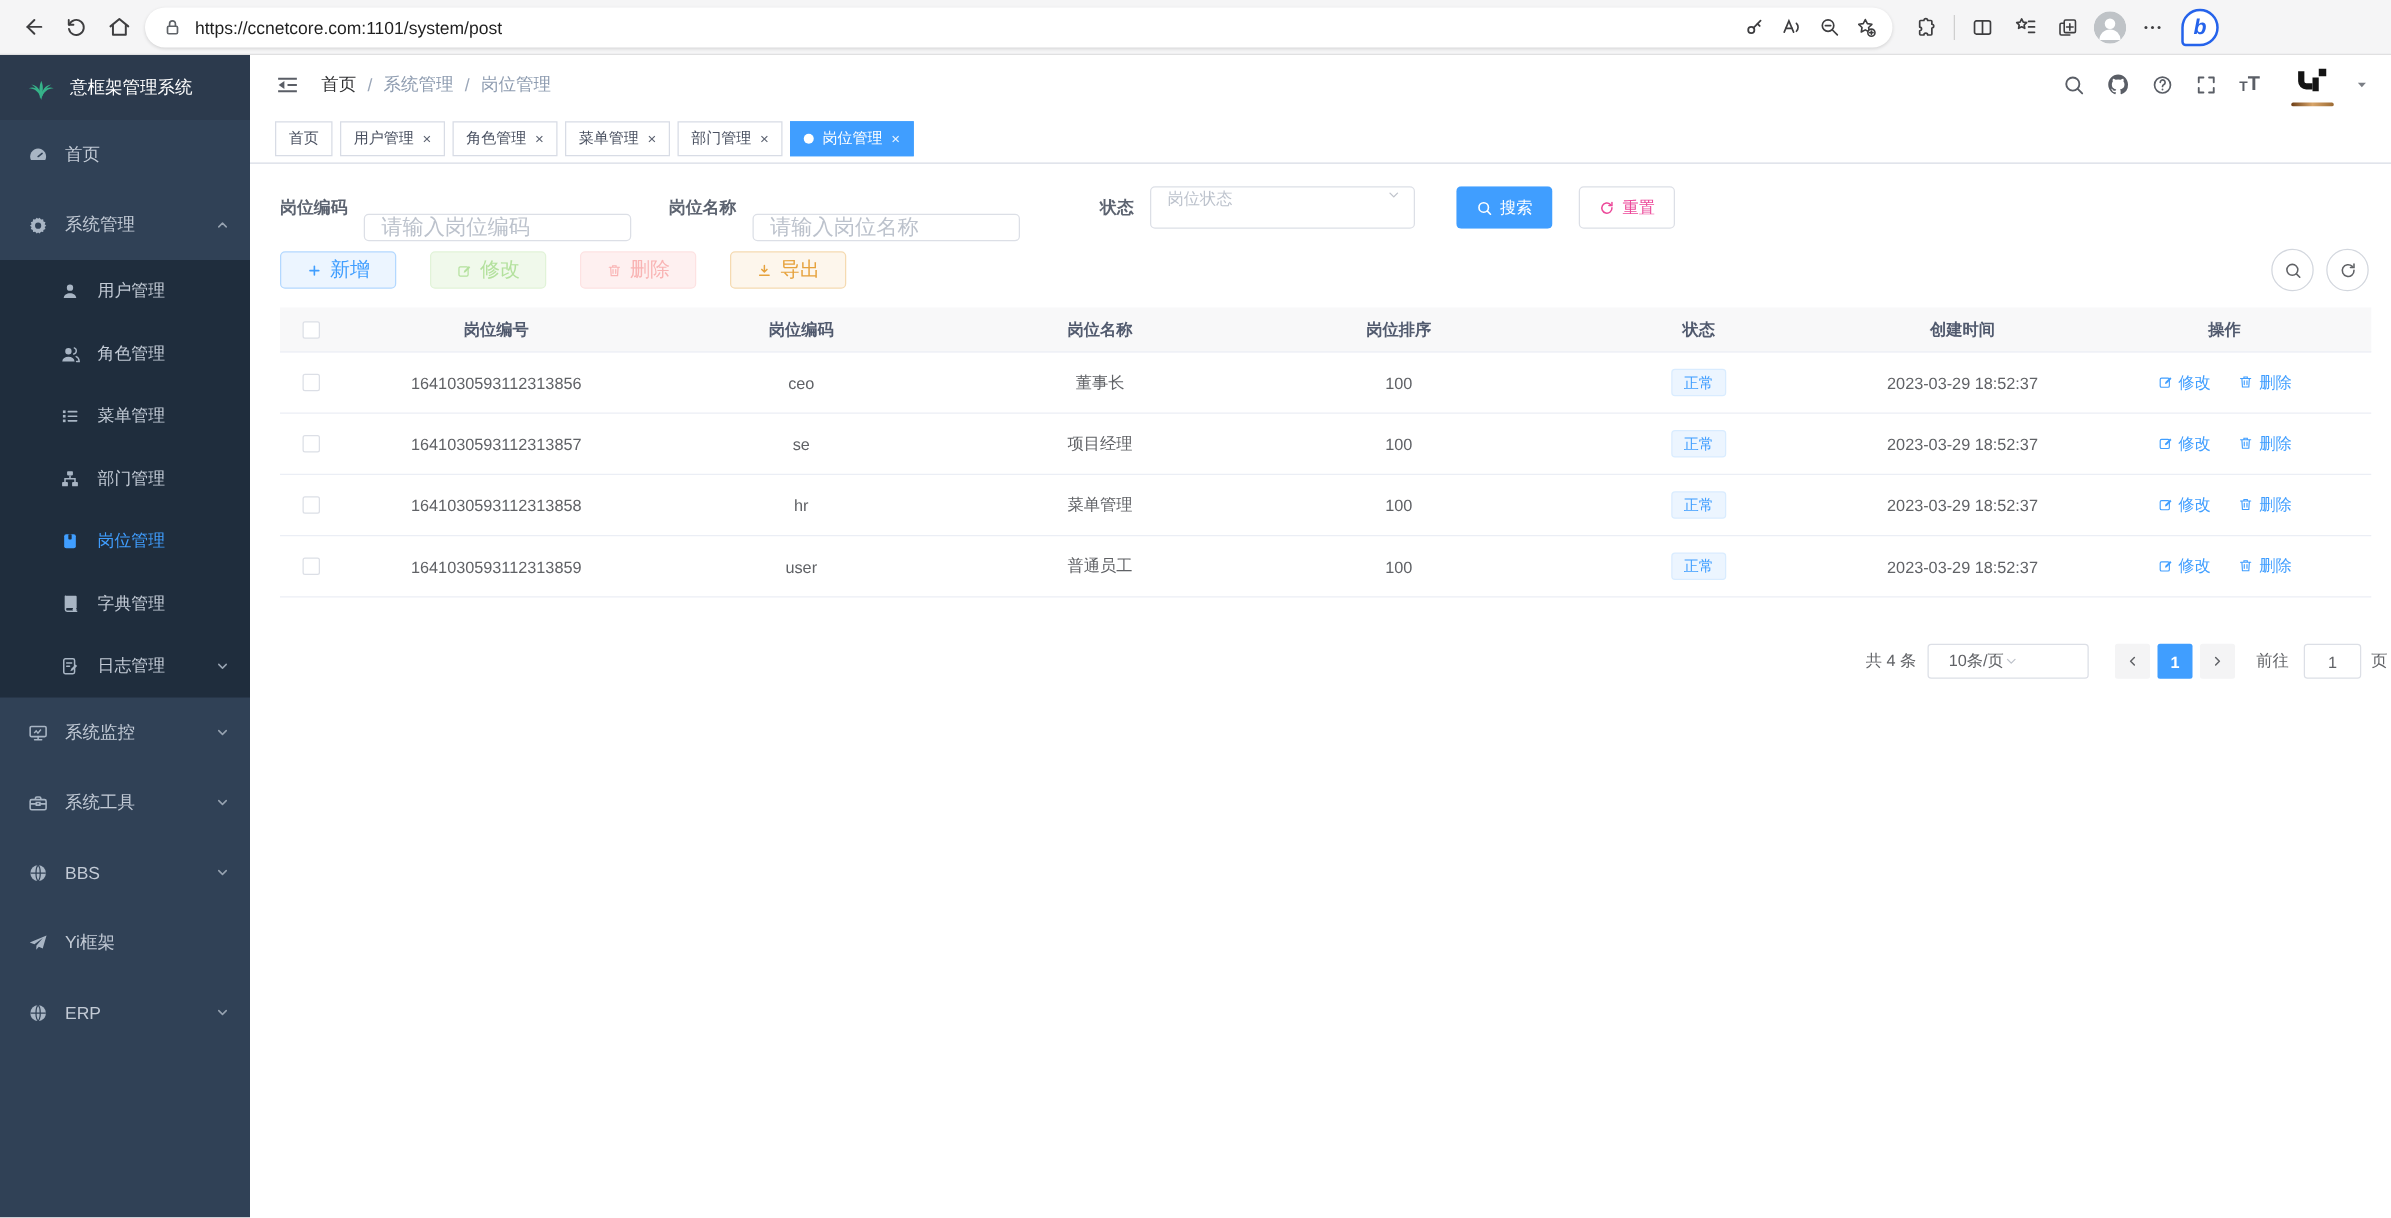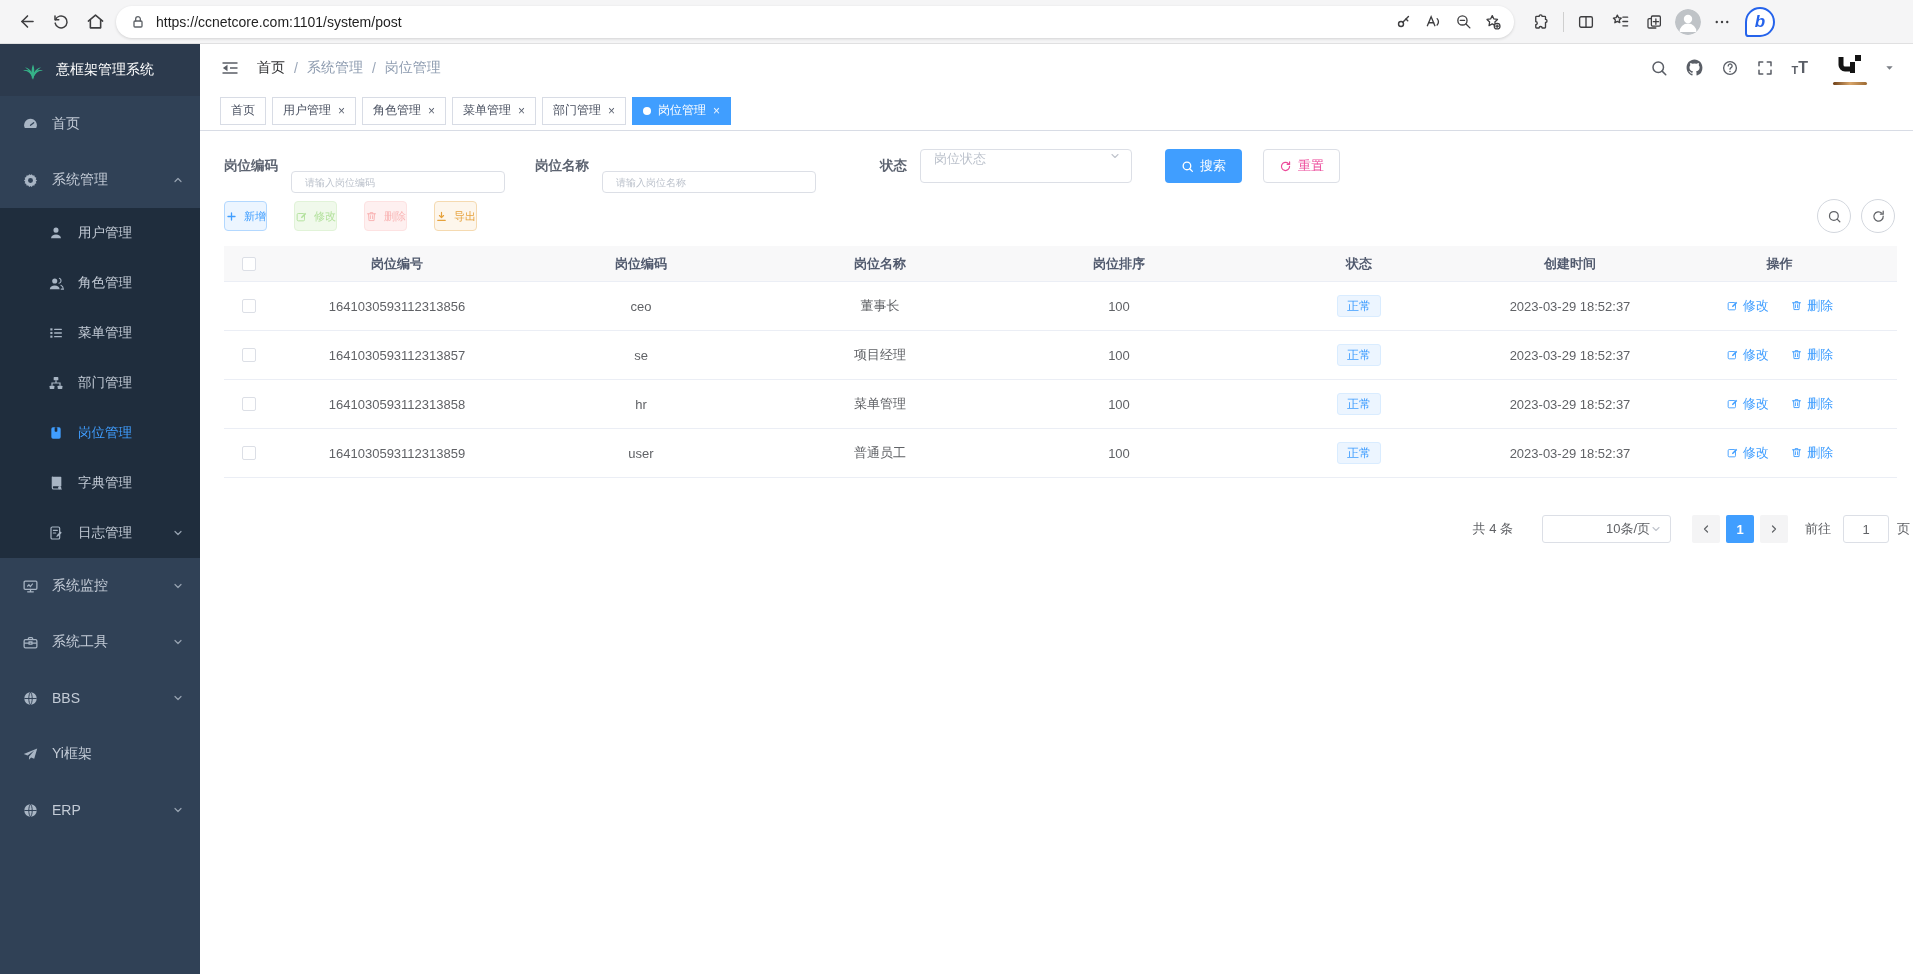--- a/index.html
+++ b/index.html
@@ -79,40 +79,40 @@
   .tab.active .dot { display:block; }
   .tab .x { font-size:12px; opacity:.9; cursor:pointer; }
 
   
   .content { flex:1; padding:17px 16px 0 24px; }
 
   .filter-row { display:flex; align-items:center; height:36px; margin-bottom:15px; }
   .f-label { font-size:13.5px; font-weight:700; color:#5c6370; margin-right:13px; white-space:nowrap; }
   .f-input {
     width:214px; height:22px; border:1px solid #dcdfe6; border-radius:4px; padding:0 13px;
-    font-size:10px; color:#606266; outline:none; font-family:inherit; background:#fff;margin-top:32px;
+    font-size:17px; color:#606266; outline:none; font-family:inherit; background:#fff;margin-top:32px;
   }
   .f-input::placeholder { color:#bcc2cc; }
   .f-select {
     width:212px; height:34px; border:1px solid #dcdfe6; border-radius:4px; padding:0 10px 0 13px;
     font-size:13px; color:#bcc2cc; display:flex; align-items:flex-start; justify-content:space-between;
     background:#fff; cursor:pointer;
   }
   .g1 { margin-right:30px; } .g2 { margin-right:64px; } .g3 { margin-right:33px; }
   .btn {
     height:34px; border-radius:4px; font-size:13px; display:inline-flex; align-items:center; gap:6px;
     padding:0 15px; cursor:pointer; border:1px solid transparent; font-family:inherit;
   }
   .btn.primary { background:#409eff; color:#fff; margin-right:21px; }
   .btn.plainb { background:#fff; border-color:#dcdfe6; color:#ec4899; }
 
   .action-row { display:flex; align-items:center; margin-bottom:13px; }
   .abtn {
-    height:30px; border-radius:4px; font-size:11px; display:inline-flex; align-items:center; gap:6px;
-    padding:0 0; border:1px solid; cursor:pointer; margin-right:27px; font-family:inherit;
+    height:30px; border-radius:4px; font-size:16px; display:inline-flex; align-items:center; gap:6px;
+    padding:0 20px; border:1px solid; cursor:pointer; margin-right:27px; font-family:inherit;
   }
   .abtn.add { color:#409eff; background:#ecf5ff; border-color:#b3d8ff; }
   .abtn.edit { color:#b3e19d; background:#f0f9eb; border-color:#e1f3d8; cursor:not-allowed; }
   .abtn.del { color:#f9b4b4; background:#fef0f0; border-color:#fde2e2; cursor:not-allowed; }
   .abtn.exp { color:#e6a23c; background:#fdf6ec; border-color:#f5dab1; }
   .round-group { margin-left:auto; display:flex; gap:10px; margin-right:2px; }
   .rbtn {
     width:34px; height:34px; border-radius:50%; border:1px solid #d3d7de; background:#fff;
     color:#606266; display:flex; align-items:center; justify-content:center; cursor:pointer;
   }
@@ -126,24 +126,24 @@
   .c5 { width:238px; } .c6 { width:184px; } .c7 { width:235px; }
   .checkbox { width:14px; height:14px; border:1px solid #dcdfe6; border-radius:2px; background:#fff; display:inline-block; cursor:pointer; }
   .tag {
     display:inline-block; height:22px; line-height:20px; padding:0 9px; border-radius:3px;
     font-size:12px; background:#ecf5ff; border:1px solid #d9ecff; color:#409eff;
   }
   .oplink { color:#409eff; display:inline-flex; align-items:center; gap:4px; margin:0 9px; cursor:pointer; }
 
   
   .pagination { display:flex; align-items:center; justify-content:flex-end; margin-top:37px; margin-right:-13px; font-size:13px; color:#606266; }
-  .pg-total { margin-right:29px; }
+  .pg-total { margin-right:9px; }
   .pg-size {
     width:129px; height:28px; border:1px solid #dcdfe6; border-radius:3px; background:#fff;
-    display:flex; align-items:center; justify-content:flex-end; padding:0 8px 0 16px;
+    display:flex; align-items:center; justify-content:flex-start; padding:0 8px 0 16px;
     color:#606266; cursor:pointer; margin-right:18px;
   }
   .pg-btn {
     width:28px; height:28px; border-radius:2px; background:#f4f4f5; color:#606266;
     display:flex; align-items:center; justify-content:center; margin:0 3px; cursor:pointer;
   }
   .pg-btn.page { background:#409eff; color:#fff; font-weight:700; font-size:13px; }
   .pg-goto { margin:0 4px 0 14px; }
   .pg-input {
     width:46px; height:28px; border:1px solid #dcdfe6; border-radius:3px; text-align:center;

